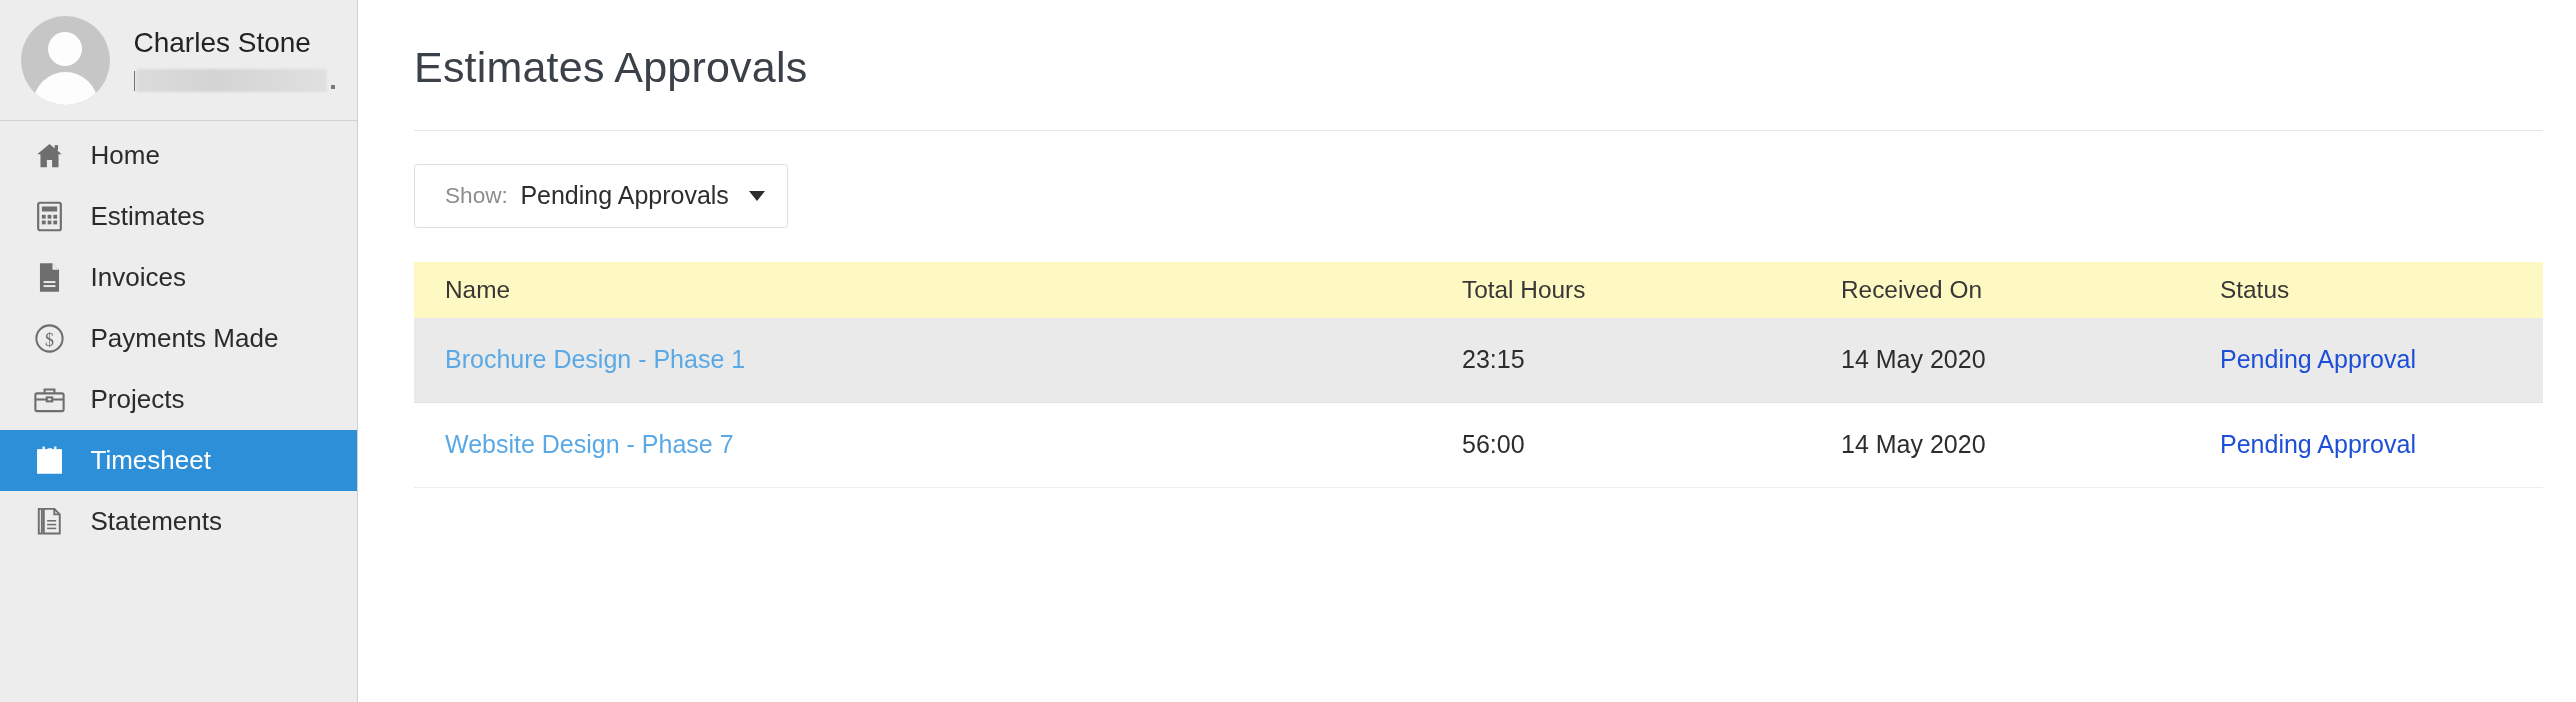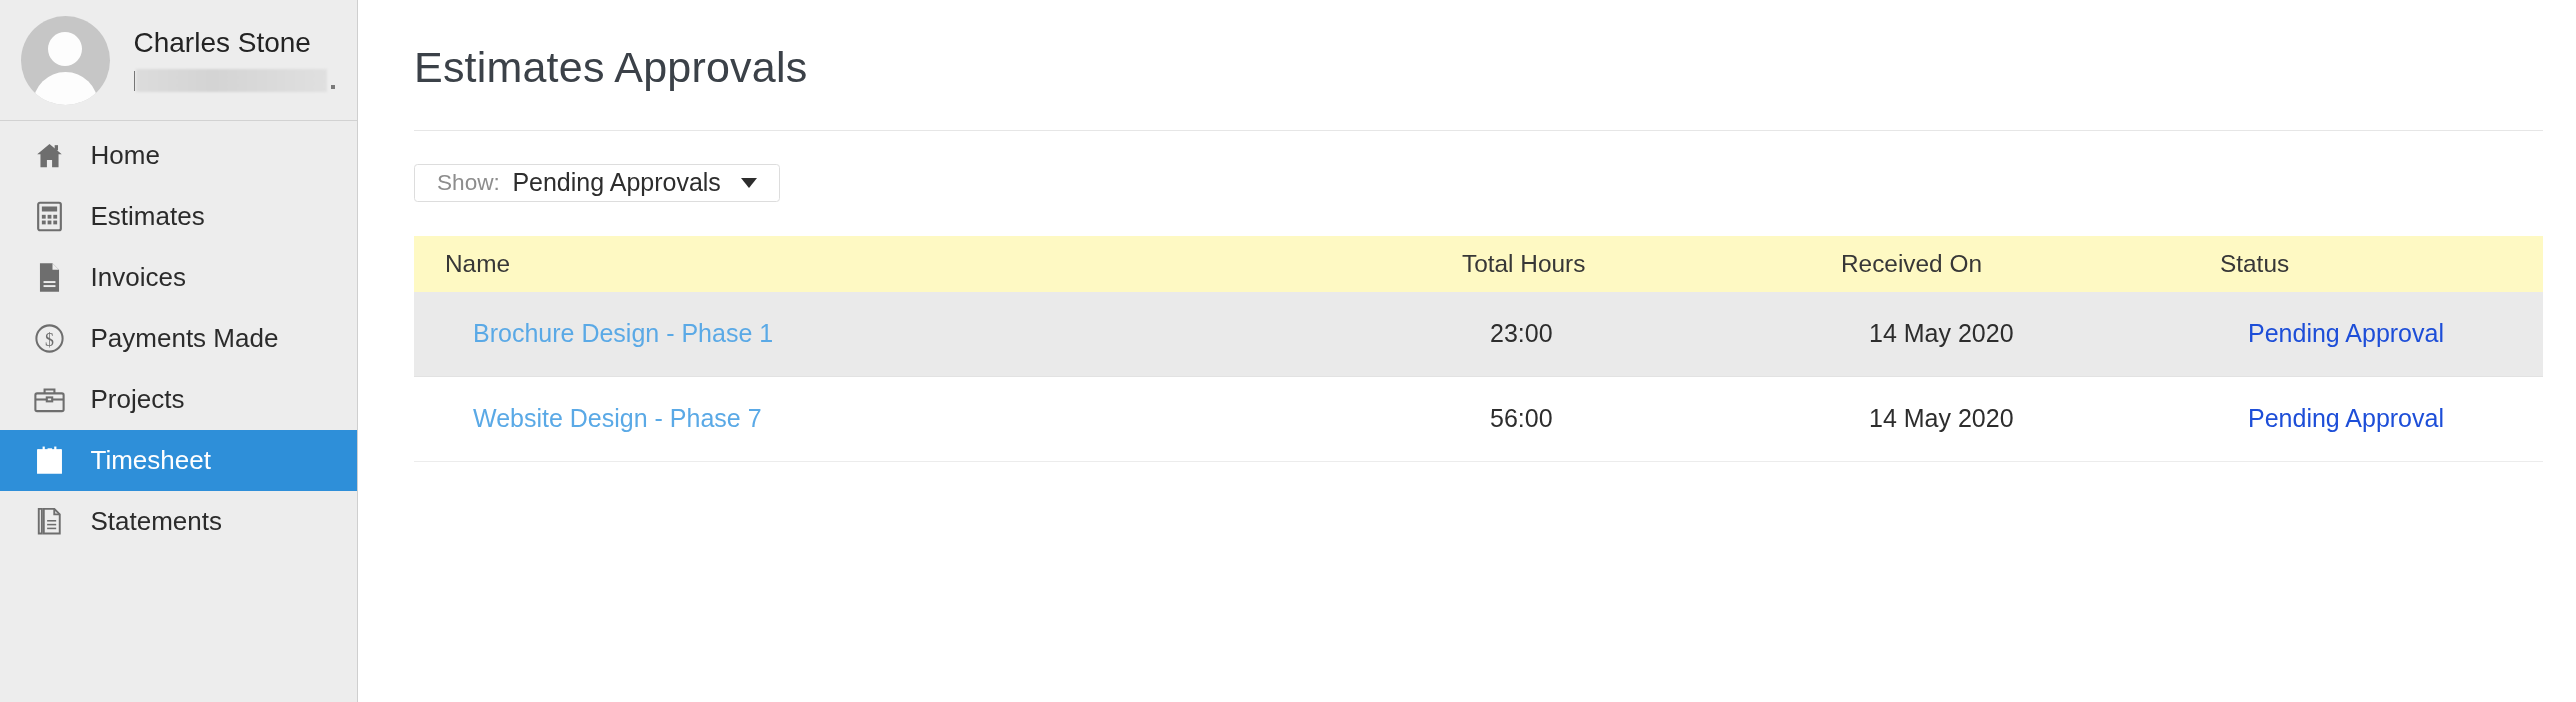--- a/index.html
+++ b/index.html
@@ -160,22 +160,22 @@
   }
   .filter-row {
     margin-top: 33px;
   }
   .show-dropdown {
     display: inline-flex;
     align-items: center;
     border: 0.9px solid #dddddd;
     border-radius: 3.6px;
     background: #ffffff;
-    height: 38px;
-    padding: 0 22px 0 22px;
+    height: 64px;
+    padding: 0 22px 0 30px;
     box-sizing: border-box;
     cursor: pointer;
   }
   .show-label {
     font-size: 22.6px;
     color: #8d8d8d;
     margin-right: 12.6px;
   }
   .show-value {
     font-size: 25px;
@@ -202,21 +202,20 @@
     background: #fef9c3;
     height: 56px;
   }
   .thead .cell {
     font-size: 24.4px;
     color: #373737;
   }
   .tbody-row {
     height: 85px;
     border-bottom: 0.9px solid #ececec;
-    padding-left: 28px;
   }
   .tbody-row.hover {
     background: #eaeaea;
     border-bottom: 0.9px solid #e2e2e2;
   }
   .cell { box-sizing: border-box; }
   .c-name   { width: 1048px; padding-left: 31px; }
   .c-hours  { width: 379px; }
   .c-date   { width: 379px; }
   .c-status { flex: 1; }
@@ -380,21 +379,21 @@
         <div class="cell c-hours">Total Hours</div>
         <div class="cell c-date">Received On</div>
         <div class="cell c-status">Status</div>
       </div>
 
       <div class="trow tbody-row hover">
         <div class="cell c-name">
           <span class="link">Brochure Design - Phase 1</span>
         </div>
         <div class="cell c-hours">
-          <span class="val">23:00</span>
+          <span class="val">23:15</span>
         </div>
         <div class="cell c-date">
           <span class="val">14 May 2020</span>
         </div>
         <div class="cell c-status">
           <span class="status-pending">Pending Approval</span>
         </div>
       </div>
 
       <div class="trow tbody-row">

